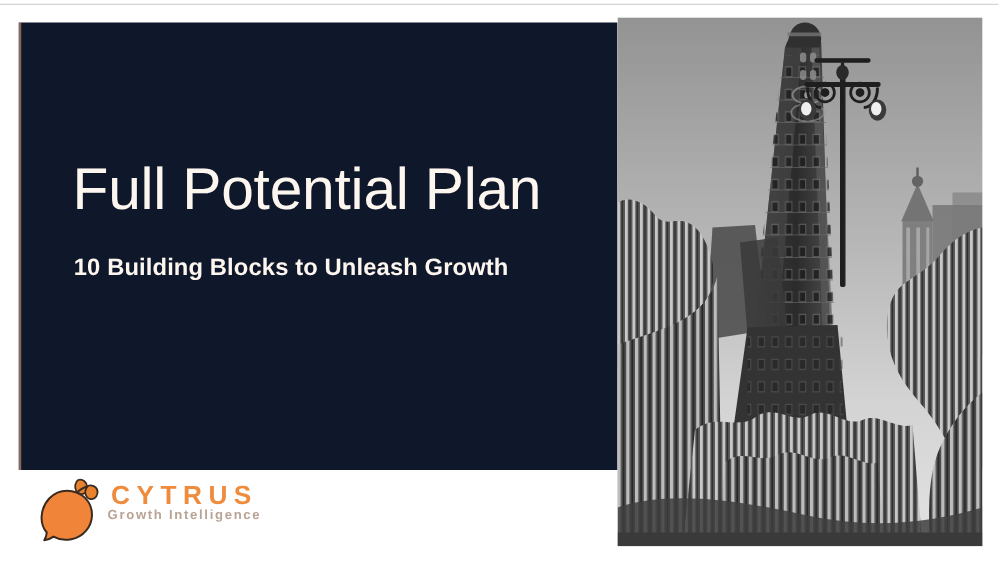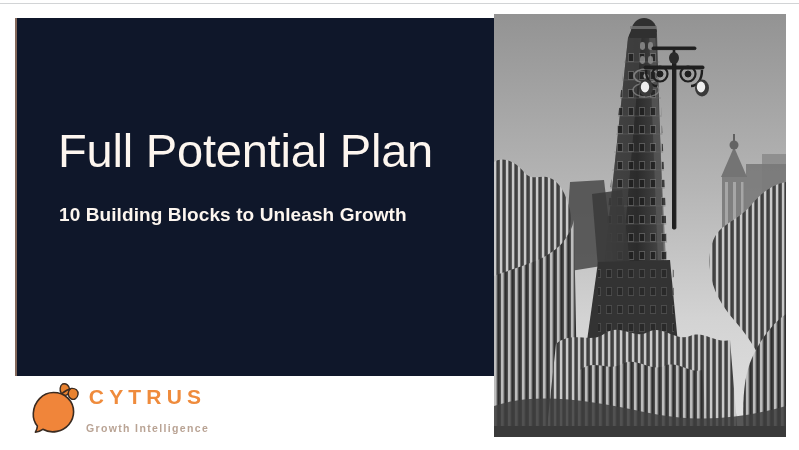--- a/index.html
+++ b/index.html
@@ -87,21 +87,21 @@
     top: 8px;
   }
   .logo-word {
     font-size: 21px;
     font-weight: 700;
     letter-spacing: 5.2px;
     color: #ef8b3c;
     line-height: 1;
   }
   .logo-tag {
-    margin-top: 16px;
+    margin-top: 0;
     font-size: 10.5px;
     font-weight: 700;
     letter-spacing: 1.35px;
     color: #b9a394;
     line-height: 1;
   }
   
   .photo {
     position: absolute;
     left: 494px;

